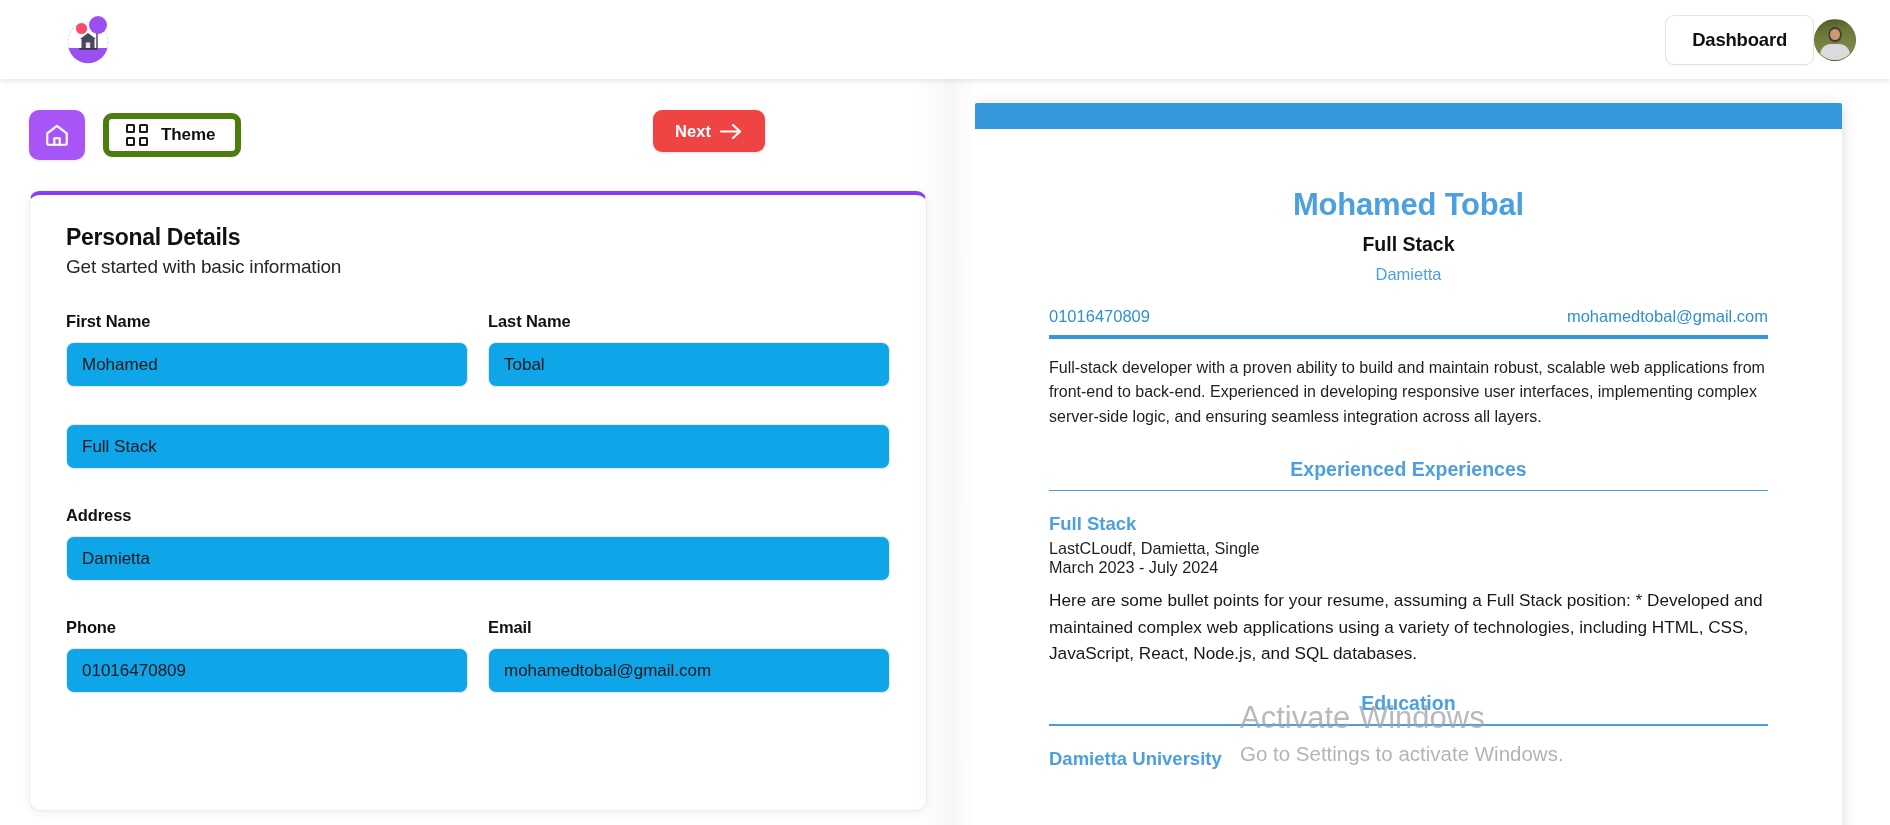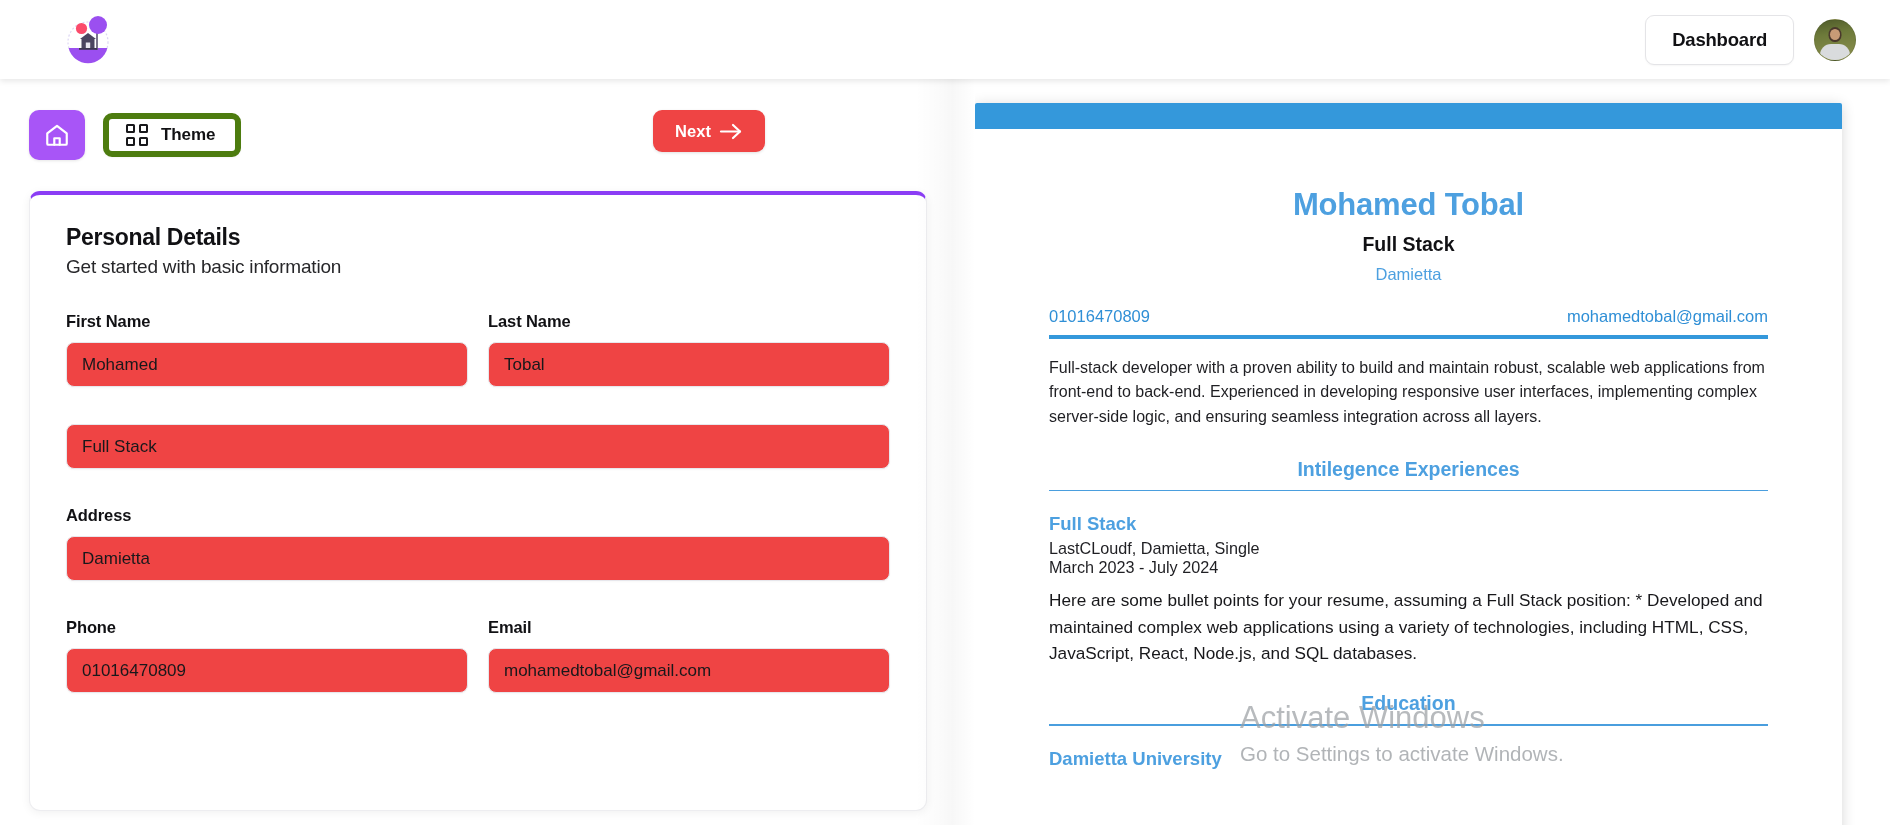--- a/index.html
+++ b/index.html
@@ -17,21 +17,21 @@
     background: #ffffff;
     box-shadow: 0 2px 6px rgba(0,0,0,0.10);
     display: flex; align-items: center;
     justify-content: space-between;
     padding: 0 34px 0 60px;
     z-index: 20;
   }
   .brand-logo { width: 56px; height: 56px; position: relative; }
   .brand-logo svg { display: block; }
 
-  .header-right { display: flex; align-items: center; gap: 20px; }
+  .header-right { display: flex; align-items: center; }
   .dashboard-btn {
     border: 1px solid #e4e4e7;
     background: #ffffff;
     border-radius: 9px;
     padding: 13px 26px;
     font-size: 18.5px;
     font-weight: 600;
     color: #111114;
     cursor: pointer;
     font-family: "Liberation Sans", sans-serif;
@@ -157,21 +157,21 @@
   .field-row { display: flex; gap: 20px; margin-bottom: 37px; }
   .field { flex: 1; min-width: 0; }
   .field-label {
     display: block;
     font-size: 16.5px; font-weight: 700; color: #111114;
     margin-bottom: 11px; letter-spacing: -0.1px;
   }
   .field-input {
     display: block; width: 100%; height: 45px;
     border: 1px solid #e7e7ec; border-radius: 8px;
-    background: #ef4444;
+    background: #0ea5e9;
     padding: 0 15px;
     font-size: 17px; color: #18181b;
     font-family: "Liberation Sans", sans-serif;
     outline: none;
     box-shadow: 0 1px 2px rgba(0,0,0,0.03);
   }
   .field-input::placeholder { color: #a1a1aa; }
 
   
   .right-col {
@@ -364,21 +364,21 @@
         <div class="r-location">Damietta</div>
 
         <div class="r-contact">
           <span>01016470809</span>
           <span>mohamedtobal@gmail.com</span>
         </div>
         <div class="r-rule-thick"></div>
 
         <div class="r-summary">Full-stack developer with a proven ability to build and maintain robust, scalable web applications from front-end to back-end. Experienced in developing responsive user interfaces, implementing complex server-side logic, and ensuring seamless integration across all layers.</div>
 
-        <div class="r-section-title">Intilegence Experiences</div>
+        <div class="r-section-title">Experienced Experiences</div>
         <div class="r-rule-thin"></div>
 
         <div>
           <div class="r-item-title">Full Stack</div>
           <div class="r-item-meta">
             <span>LastCLoudf, Damietta, Single</span>
             <span>March 2023 - July 2024</span>
           </div>
           <div class="r-item-desc">Here are some bullet points for your resume, assuming a Full Stack position: * Developed and maintained complex web applications using a variety of technologies, including HTML, CSS, JavaScript, React, Node.js, and SQL databases.</div>
         </div>

